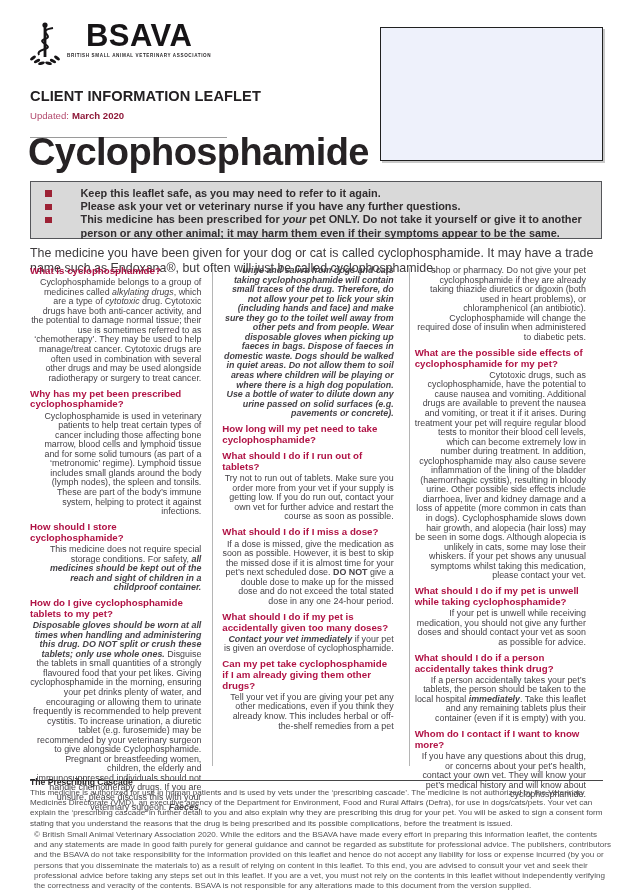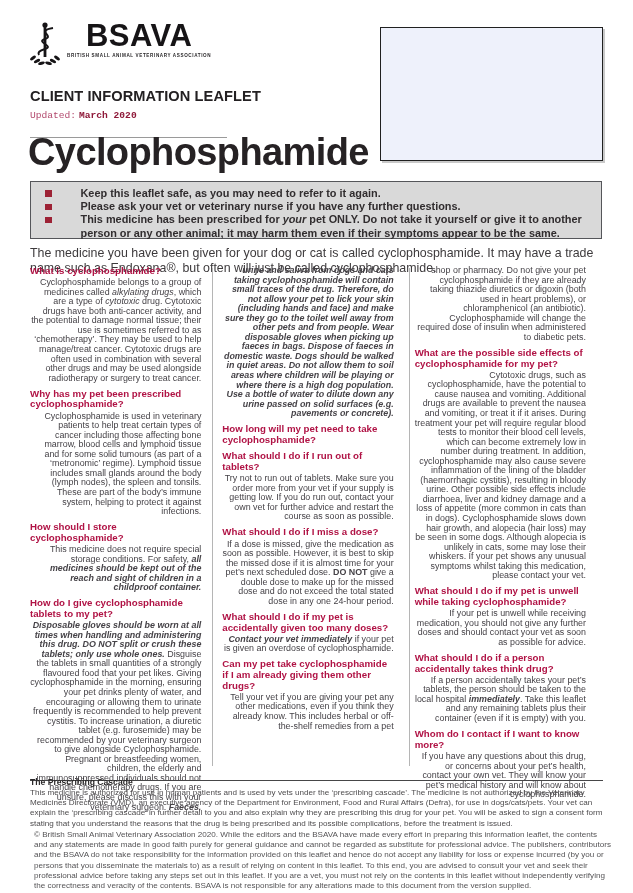--- a/index.html
+++ b/index.html
@@ -5,21 +5,21 @@
   html,body{margin:0;padding:0;background:#ffffff;}
   body{width:633px;height:893px;font-family:"Liberation Sans",sans-serif;color:#414042;-webkit-font-smoothing:antialiased;}
   .page{position:relative;width:633px;height:893px;overflow:hidden;background:#fff;}
 
   
   .logo{position:absolute;left:27px;top:21px;display:flex;align-items:flex-start;text-align:center;}
   .logo svg{width:36px;height:46px;margin-right:4px;}
   .logo-name{font-size:31px;font-weight:bold;color:#161416;line-height:30px;letter-spacing:0.5px;}
   .logo-tag{font-size:4.6px;font-weight:bold;letter-spacing:0.62px;color:#2a282a;margin-top:2px;white-space:nowrap;}
   .leaflet-type{position:absolute;left:30px;top:88px;font-size:14.6px;font-weight:800;letter-spacing:0.1px;color:#232022;}
-  .updated{position:absolute;left:30px;top:110px;font-size:9.6px;color:#b34a6e;font-family:Liberation Mono, monospace;}
+  .updated{position:absolute;left:30px;top:110px;font-size:9.6px;color:#b34a6e;}
   .updated b{color:#8e1838;margin-left:3px;}
   .updated-rule{position:absolute;left:30px;top:129px;width:197px;height:0;border:none;border-top:1.6px solid #9a9a9a;}
   .page-title{position:absolute;left:28px;top:131px;margin:0;font-size:38px;font-weight:800;letter-spacing:-0.6px;color:#262224;}
   .sticker-box{position:absolute;left:380px;top:27px;width:221px;height:132px;background:#eef1fb;border:1px solid #202020;box-shadow:2px 2px 0 #c9c9c9;}
 
   
   .notice{position:absolute;left:30px;top:181px;width:572px;height:58px;box-sizing:border-box;background:#d9d9d9;border:1.6px solid #55565a;padding:5px 8px 0 13px;}
   .notice-item{display:flex;font-size:10.9px;font-weight:bold;color:#312d2f;line-height:13.2px;gap:17px;}
   .notice-bullet{width:6.5px;height:6.5px;background:#9d2235;margin:3.4px 12px 0 1px;flex:none;}
 

